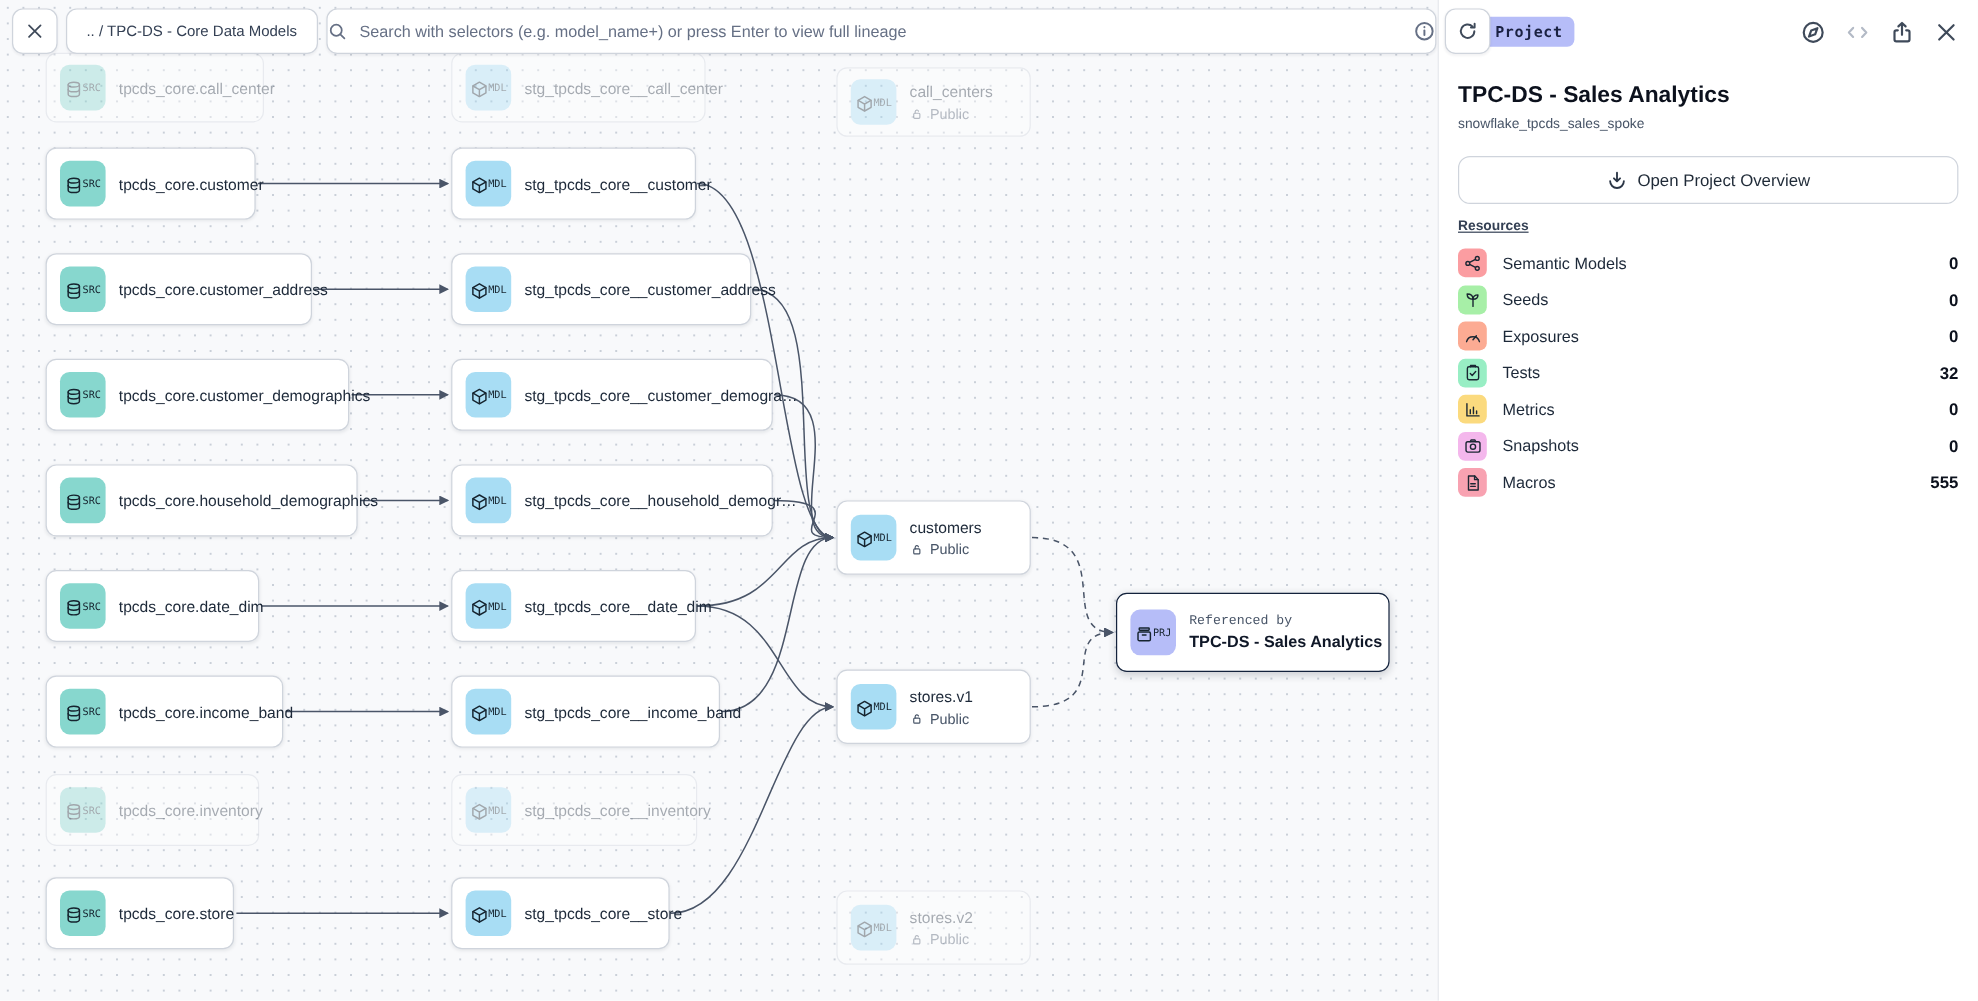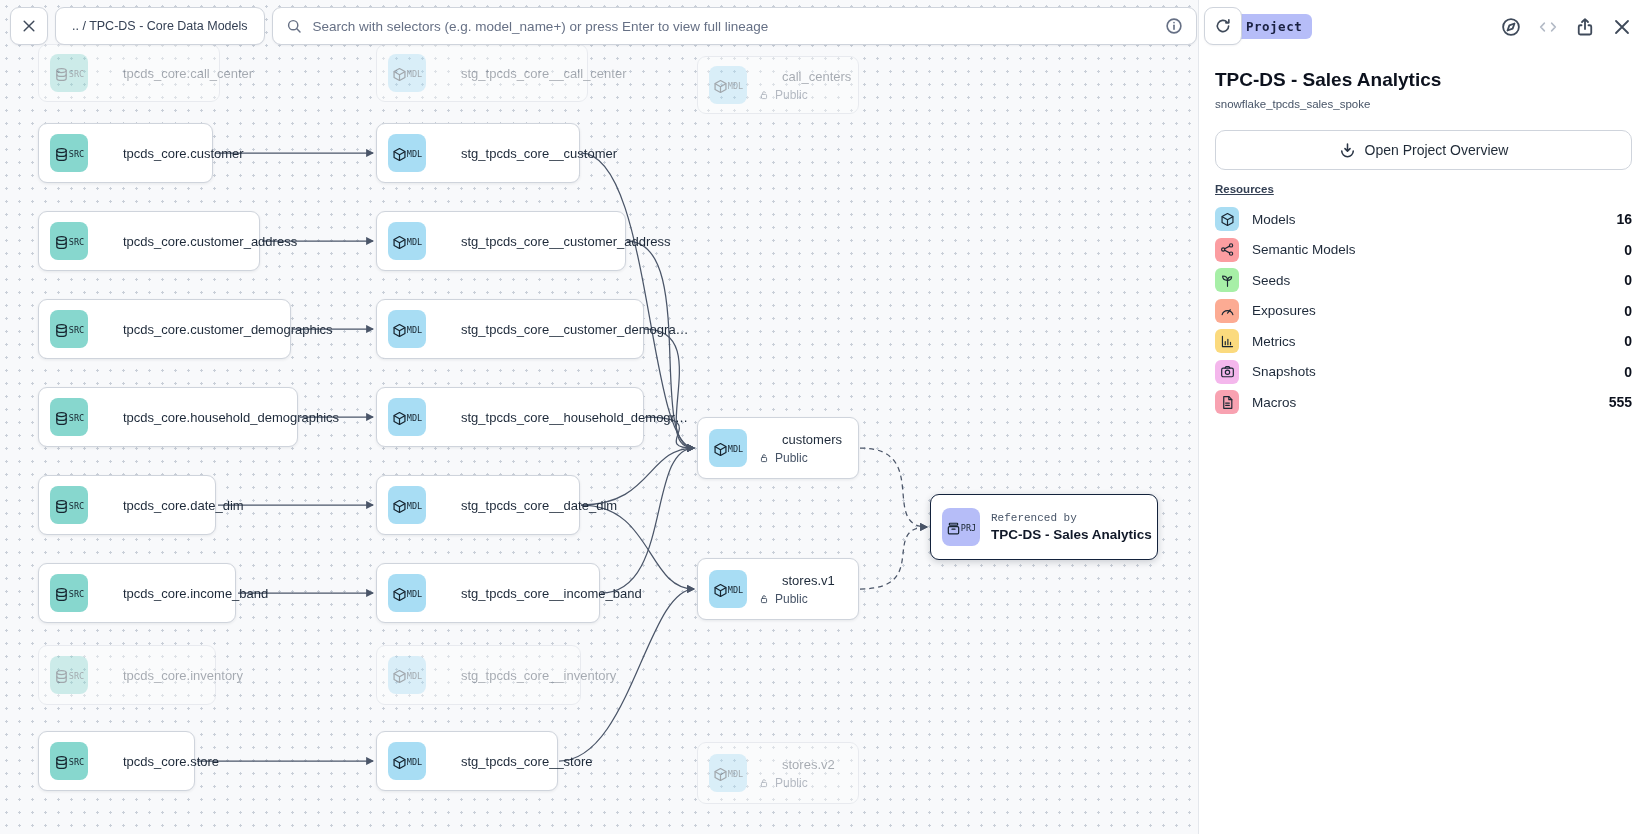--- a/index.html
+++ b/index.html
@@ -23,21 +23,21 @@
     display:flex; align-items:center; justify-content:center; color:#3f4a5a; padding:0; cursor:pointer;
     box-shadow:0 1px 2px rgba(16,24,40,.05);
   }
   .breadcrumb {
     height:38px; background:#fff; border:1px solid #cfd4dc; border-radius:9px;
     display:flex; align-items:center; padding:0 16px; font-size:12.5px; color:#344054;
     box-shadow:0 1px 2px rgba(16,24,40,.05); white-space:nowrap; cursor:pointer;
   }
   .searchbar {
     width:925px; height:38px; background:#fff; border:1px solid #cfd4dc; border-radius:9px;
-    display:flex; align-items:center; gap:9px; padding:0 13px; color:#667085;
+    display:flex; align-items:center; gap:9px; padding:0 0; color:#667085;
     box-shadow:0 1px 2px rgba(16,24,40,.05);
   }
   .searchbar input {
     flex:1; border:none; outline:none; font-size:13.5px; color:#1d2939; background:transparent;
     font-family:"Liberation Sans", sans-serif;
   }
   .searchbar input::placeholder { color:#667085; }
   .ic { display:inline-flex; }
   .ic svg { width:100%; height:100%; display:block; }
   .ic16 { width:16px; height:16px; }
@@ -50,21 +50,21 @@
     padding:0 12px 0 11px; cursor:pointer;
   }
   .node.faded { opacity:.38; box-shadow:none; }
   .node.selected { border:1.5px solid #13223c; box-shadow:0 2px 7px rgba(16,24,40,.2); }
   .badge {
     width:38px; height:38px; border-radius:8px; display:flex; flex-direction:row;
     align-items:center; justify-content:center; color:#16242f; flex:0 0 auto;
   }
   .badge .ic { width:15px; height:15px; }
   .badge span { font-family:"DejaVu Sans Mono", monospace; font-size:8.5px; line-height:1; margin-top:2px; }
-  .nname { font-size:13px; color:#1d2939; white-space:nowrap;margin-left:24px; }
+  .nname { font-size:13px; color:#1d2939; white-space:nowrap; }
   .npublic { font-size:12px; color:#475467; display:flex; align-items:center; gap:5px; margin-top:4px; }
   .npublic .ic { width:12px; height:12px; }
   .npre { font-size:11px; color:#475467; margin-bottom:3px;font-family:Liberation Mono, monospace; }
   .prjname { font-size:13.5px; font-weight:700; color:#101828; white-space:nowrap; }
   
   .panel {
     position:absolute; left:1198px; top:0; width:450px; height:834px; background:#fff;
     border-left:1px solid #e4e7ec; padding:0 16px;
   }
   .phead { display:flex; justify-content:space-between; align-items:center; margin-top:14px; }
@@ -548,32 +548,20 @@
           <path d="M2.6 8.4a5.4 5.4 0 0 0 10.8 0"></path>
         </svg>
       </span>
     <span>Open Project Overview</span>
   </button>
 
 
   <div class="rhead">Resources</div>
   <div class="rlist" id="resources">
       <div class="rrow">
-        <span class="ricon" style="background:#a9ddf3">
-          <span class="ic">
-            <svg viewBox="0 0 16 16" fill="none" stroke="currentColor" stroke-width="1.25" stroke-linecap="round" stroke-linejoin="round">
-              <path d="M8 1.6 13.8 4.9v6.2L8 14.4 2.2 11.1V4.9Z"></path>
-              <path d="M2.4 5 8 8.2 13.6 5M8 8.2v6"></path>
-            </svg>
-          </span>
-        </span>
-        <span class="rlabel">Models</span>
-        <span class="rcount">16</span>
-      </div>
-      <div class="rrow">
         <span class="ricon" style="background:#fb9da1">
           <span class="ic">
             <svg viewBox="0 0 16 16" fill="none" stroke="currentColor" stroke-width="1.25" stroke-linecap="round" stroke-linejoin="round">
               <circle cx="3.4" cy="8" r="1.7"></circle>
               <circle cx="11.8" cy="3.6" r="1.7"></circle>
               <circle cx="11.8" cy="12.4" r="1.7"></circle>
               <path d="m5 7.1 5.2-2.7M5 8.9l5.2 2.7"></path>
             </svg>
           </span>
         </span>
@@ -599,20 +587,33 @@
             <svg viewBox="0 0 16 16" fill="none" stroke="currentColor" stroke-width="1.25" stroke-linecap="round" stroke-linejoin="round">
               <path d="M2.3 12.5a5.9 5.9 0 0 1 11.4 0"></path>
               <path d="m8 10.8 3-3.6"></path>
             </svg>
           </span>
         </span>
         <span class="rlabel">Exposures</span>
         <span class="rcount">0</span>
       </div>
       <div class="rrow">
+        <span class="ricon" style="background:#98eec4">
+          <span class="ic">
+            <svg viewBox="0 0 16 16" fill="none" stroke="currentColor" stroke-width="1.25" stroke-linecap="round" stroke-linejoin="round">
+              <rect x="3" y="2.8" width="10" height="11.6" rx="1.5"></rect>
+              <path d="M5.8 2.8V1.6h4.4v1.2"></path>
+              <path d="m5.6 8.8 1.7 1.7 3.1-3.4"></path>
+            </svg>
+          </span>
+        </span>
+        <span class="rlabel">Tests</span>
+        <span class="rcount">32</span>
+      </div>
+      <div class="rrow">
         <span class="ricon" style="background:#fbda7e">
           <span class="ic">
             <svg viewBox="0 0 16 16" fill="none" stroke="currentColor" stroke-width="1.25" stroke-linecap="round" stroke-linejoin="round">
               <path d="M2.6 2.6v10.8h10.8"></path>
               <path d="M5.6 11.4V8M8.4 11.4V5.6M11.2 11.4V9"></path>
             </svg>
           </span>
         </span>
         <span class="rlabel">Metrics</span>
         <span class="rcount">0</span>

